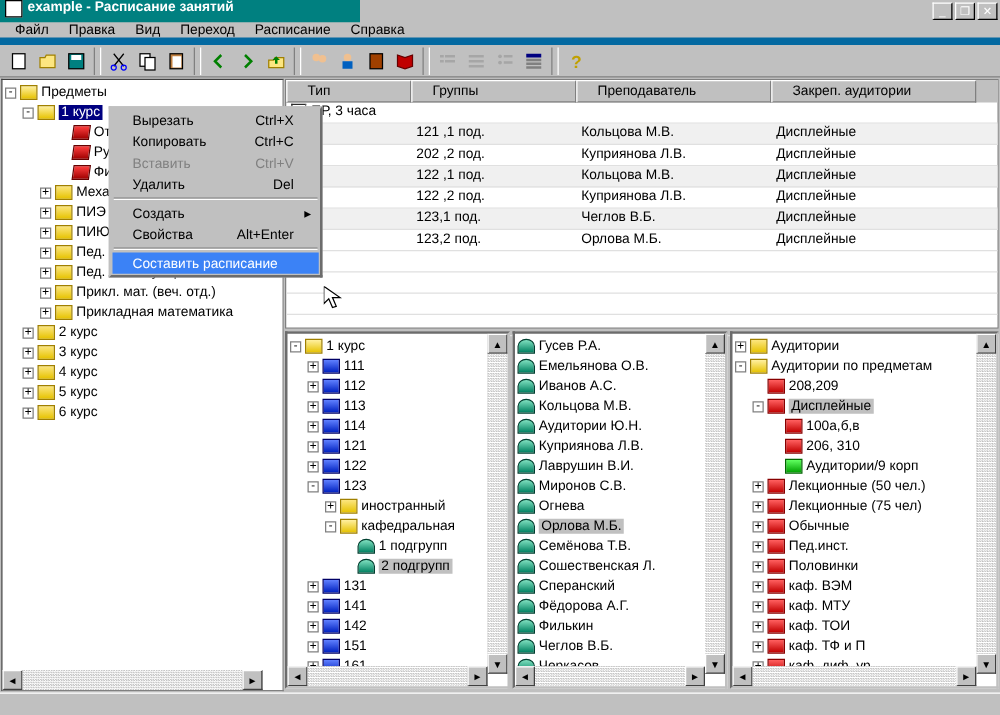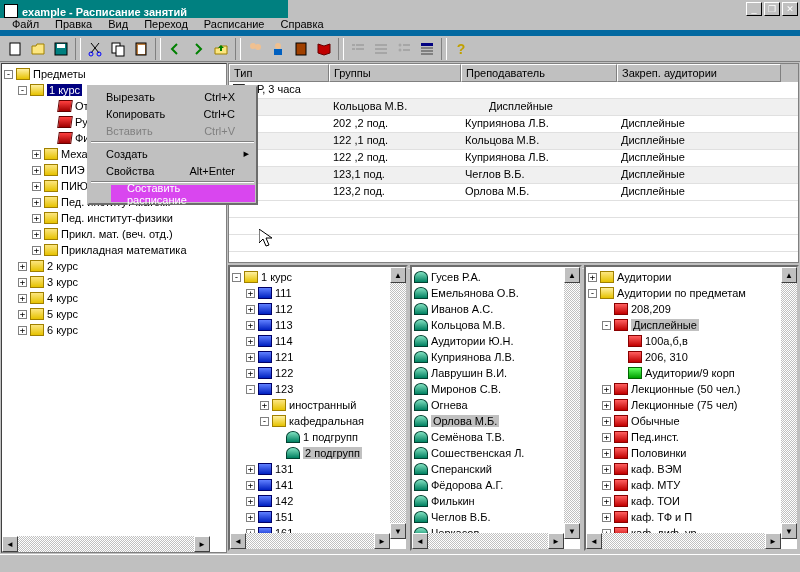--- a/index.html
+++ b/index.html
@@ -1,34 +1,34 @@
 <!DOCTYPE html>
 <html><head>
 <meta charset="utf-8">
 <style>
 * { margin:0; padding:0; box-sizing:border-box; font-family:"MS Sans Serif",Tahoma,sans-serif; font-size:11px; }
 body { background:#c0c0c0; width:800px; height:572px; overflow:hidden; position:relative; }
-.titlebar { height:18px; background:linear-gradient(to right,#008080 0%,#008080 36%,#c0c0c0 36%,#c0c0c0 100%); color:#fff; display:flex; align-items:flex-end; padding-left:4px; }
+.titlebar { height:18px; background:linear-gradient(to right,#008080 0%,#008080 36%,#c0c0c0 36%,#c0c0c0 100%); color:#fff; display:flex; align-items:flex-start; padding-left:4px; }
 .titlebar .icon { width:14px; height:14px; background:#fff; margin-right:4px; border:1px solid #000; }
 .titlebar .text { font-weight:bold; }
 .winbtns { position:absolute; right:2px; top:2px; display:flex; gap:2px; }
 .winbtn { width:16px; height:14px; background:#c0c0c0; border:1px solid #000; border-top-color:#fff; border-left-color:#fff; font-size:9px; display:flex; align-items:center; justify-content:center; font-family:Arial; }
 .menubar { height:18px; background:#c0c0c0; display:flex; align-items:center; padding-left:4px; border-bottom:6px solid #0369a1; }
 .menubar span { padding:2px 8px; cursor:default; }
 .toolbar { height:26px; background:#c0c0c0; display:flex; align-items:center; padding:2px 4px; gap:1px; border-bottom:1px solid #808080; }
 .tbtn { width:22px; height:22px; border:1px solid #c0c0c0; display:flex; align-items:center; justify-content:center; }
 .tsep { width:6px; height:22px; border-left:1px solid #808080; border-right:1px solid #fff; margin:0 2px; }
 .tico { width:16px; height:16px; }
 .main { display:flex; height:490px; }
 .pane { border:1px solid #808080; border-top-color:#404040; border-left-color:#404040; background:#fff; position:relative; overflow:hidden; }
 .pane-l { width:226px; height:100%; margin:1px; }
 .pane-r { flex:1; display:flex; flex-direction:column; margin:1px 1px 1px 0; }
 .grid { height:200px; border:1px solid #808080; background:#fff; }
 .ghead { display:flex; background:#c0c0c0; height:18px; }
-.ghead div { border:1px solid #fff; border-right-color:#808080; border-bottom-color:#808080; padding:2px 4px; }
+.ghead div { border:1px solid #fff; border-right-color:#808080; border-bottom-color:#808080; padding:2px 16px; }
 .grow { display:flex; height:17px; border-bottom:1px solid #e0e0e0; }
 .grow div { padding:1px 4px; overflow:hidden; white-space:nowrap; }
 .grow.even { background:#f0f0f0; }
 .c1{width:100px}.c2{width:132px}.c3{width:156px}.c4{width:164px}
 .bottom { flex:1; display:flex; gap:2px; margin-top:2px; }
 .bpane { border:2px inset #c0c0c0; background:#fff; overflow:auto; position:relative; }
 .tree { padding:2px; white-space:nowrap; }
 .tnode { display:flex; align-items:center; height:16px; cursor:default; }
 .exp { width:9px; height:9px; border:1px solid #808080; background:#fff; font-size:9px; line-height:7px; text-align:center; margin-right:3px; font-family:monospace; }
 .noexp { width:12px; }
@@ -38,21 +38,21 @@
 .book { background:linear-gradient(#ff4040,#a00000); border:1px solid #600; transform:skewX(-8deg); }
 .person { border-radius:50% 50% 0 0; background:linear-gradient(#80e0c0,#008060); border:1px solid #004030; }
 .redbox { background:linear-gradient(#ff6060,#c00000); border:1px solid #800; }
 .greenbox { background:linear-gradient(#60ff60,#00a000); border:1px solid #060; }
 .bluebox { background:linear-gradient(#6080ff,#0020c0); border:1px solid #006; }
 .sel { background:#000080; color:#fff; padding:0 2px; }
 .sel2 { background:#c0c0c0; padding:0 2px; }
 .ind1{padding-left:14px}.ind2{padding-left:28px}.ind3{padding-left:42px}
 .ctxmenu { position:absolute; left:87px; top:85px; width:171px; background:#c0c0c0; border:2px outset #c0c0c0; z-index:100; padding:1px; }
 .ctxitem { height:17px; display:flex; align-items:center; padding:0 20px 0 16px; position:relative; }
-.ctxitem.hi { background:#d946ef; color:#fff;margin-left:21px; }
+.ctxitem.hi { background:#3b82f6; color:#fff; }
 .ctxitem.dis { color:#808080; }
 .ctxitem .shortcut { position:absolute; right:20px; }
 .ctxitem .arrow { position:absolute; right:6px; }
 .ctxsep { height:1px; border-top:1px solid #808080; border-bottom:1px solid #fff; margin:2px 1px; }
 .scroll-v { position:absolute; right:0; top:0; bottom:16px; width:16px; background:#c0c0c0; }
 .scroll-h { position:absolute; left:0; bottom:0; right:16px; height:16px; background:#c0c0c0; display:flex; }
 .sbtn { width:16px; height:16px; background:#c0c0c0; border:1px solid #fff; border-right-color:#404040; border-bottom-color:#404040; font-size:8px; display:flex; align-items:center; justify-content:center; }
 .strack { flex:1; background:repeating-conic-gradient(#c0c0c0 0 25%,#fff 0 50%) 0 0/2px 2px; }
 .cursor { position:absolute; left:259px; top:229px; z-index:200; pointer-events:none; }
 .chk { width:12px; height:12px; border:1px inset #808080; background:#fff; margin-right:4px; display:inline-block; vertical-align:middle; }
@@ -301,20 +301,21 @@
         <div class="c2">Группы</div>
         <div class="c3">Преподаватель</div>
         <div class="c4">Закреп. аудитории</div>
       </div>
       <div id="grid-body">
           <div class="grow">
             <div class="c1"><span class="chk"></span>ПР, 3 часа</div>
           </div>
           <div class="grow even">
             <div class="c1"></div>
+            <div class="c2">121 ,1 под.</div>
             <div class="c3">Кольцова М.В.</div>
             <div class="c4">Дисплейные</div>
           </div>
           <div class="grow">
             <div class="c1"></div>
             <div class="c2">202 ,2 под.</div>
             <div class="c3">Куприянова Л.В.</div>
             <div class="c4">Дисплейные</div>
           </div>
           <div class="grow even">
@@ -659,20 +660,24 @@
       <span class="shortcut">Ctrl+X</span>
     </div>
     <div class="ctxitem">
       <span>Копировать</span>
       <span class="shortcut">Ctrl+C</span>
     </div>
     <div class="ctxitem dis">
       <span>Вставить</span>
       <span class="shortcut">Ctrl+V</span>
     </div>
+    <div class="ctxitem">
+      <span>Удалить</span>
+      <span class="shortcut">Del</span>
+    </div>
     <div class="ctxsep"></div>
     <div class="ctxitem">
       <span>Создать</span>
       <span class="arrow">▸</span>
     </div>
     <div class="ctxitem">
       <span>Свойства</span>
       <span class="shortcut">Alt+Enter</span>
     </div>
     <div class="ctxsep"></div>

